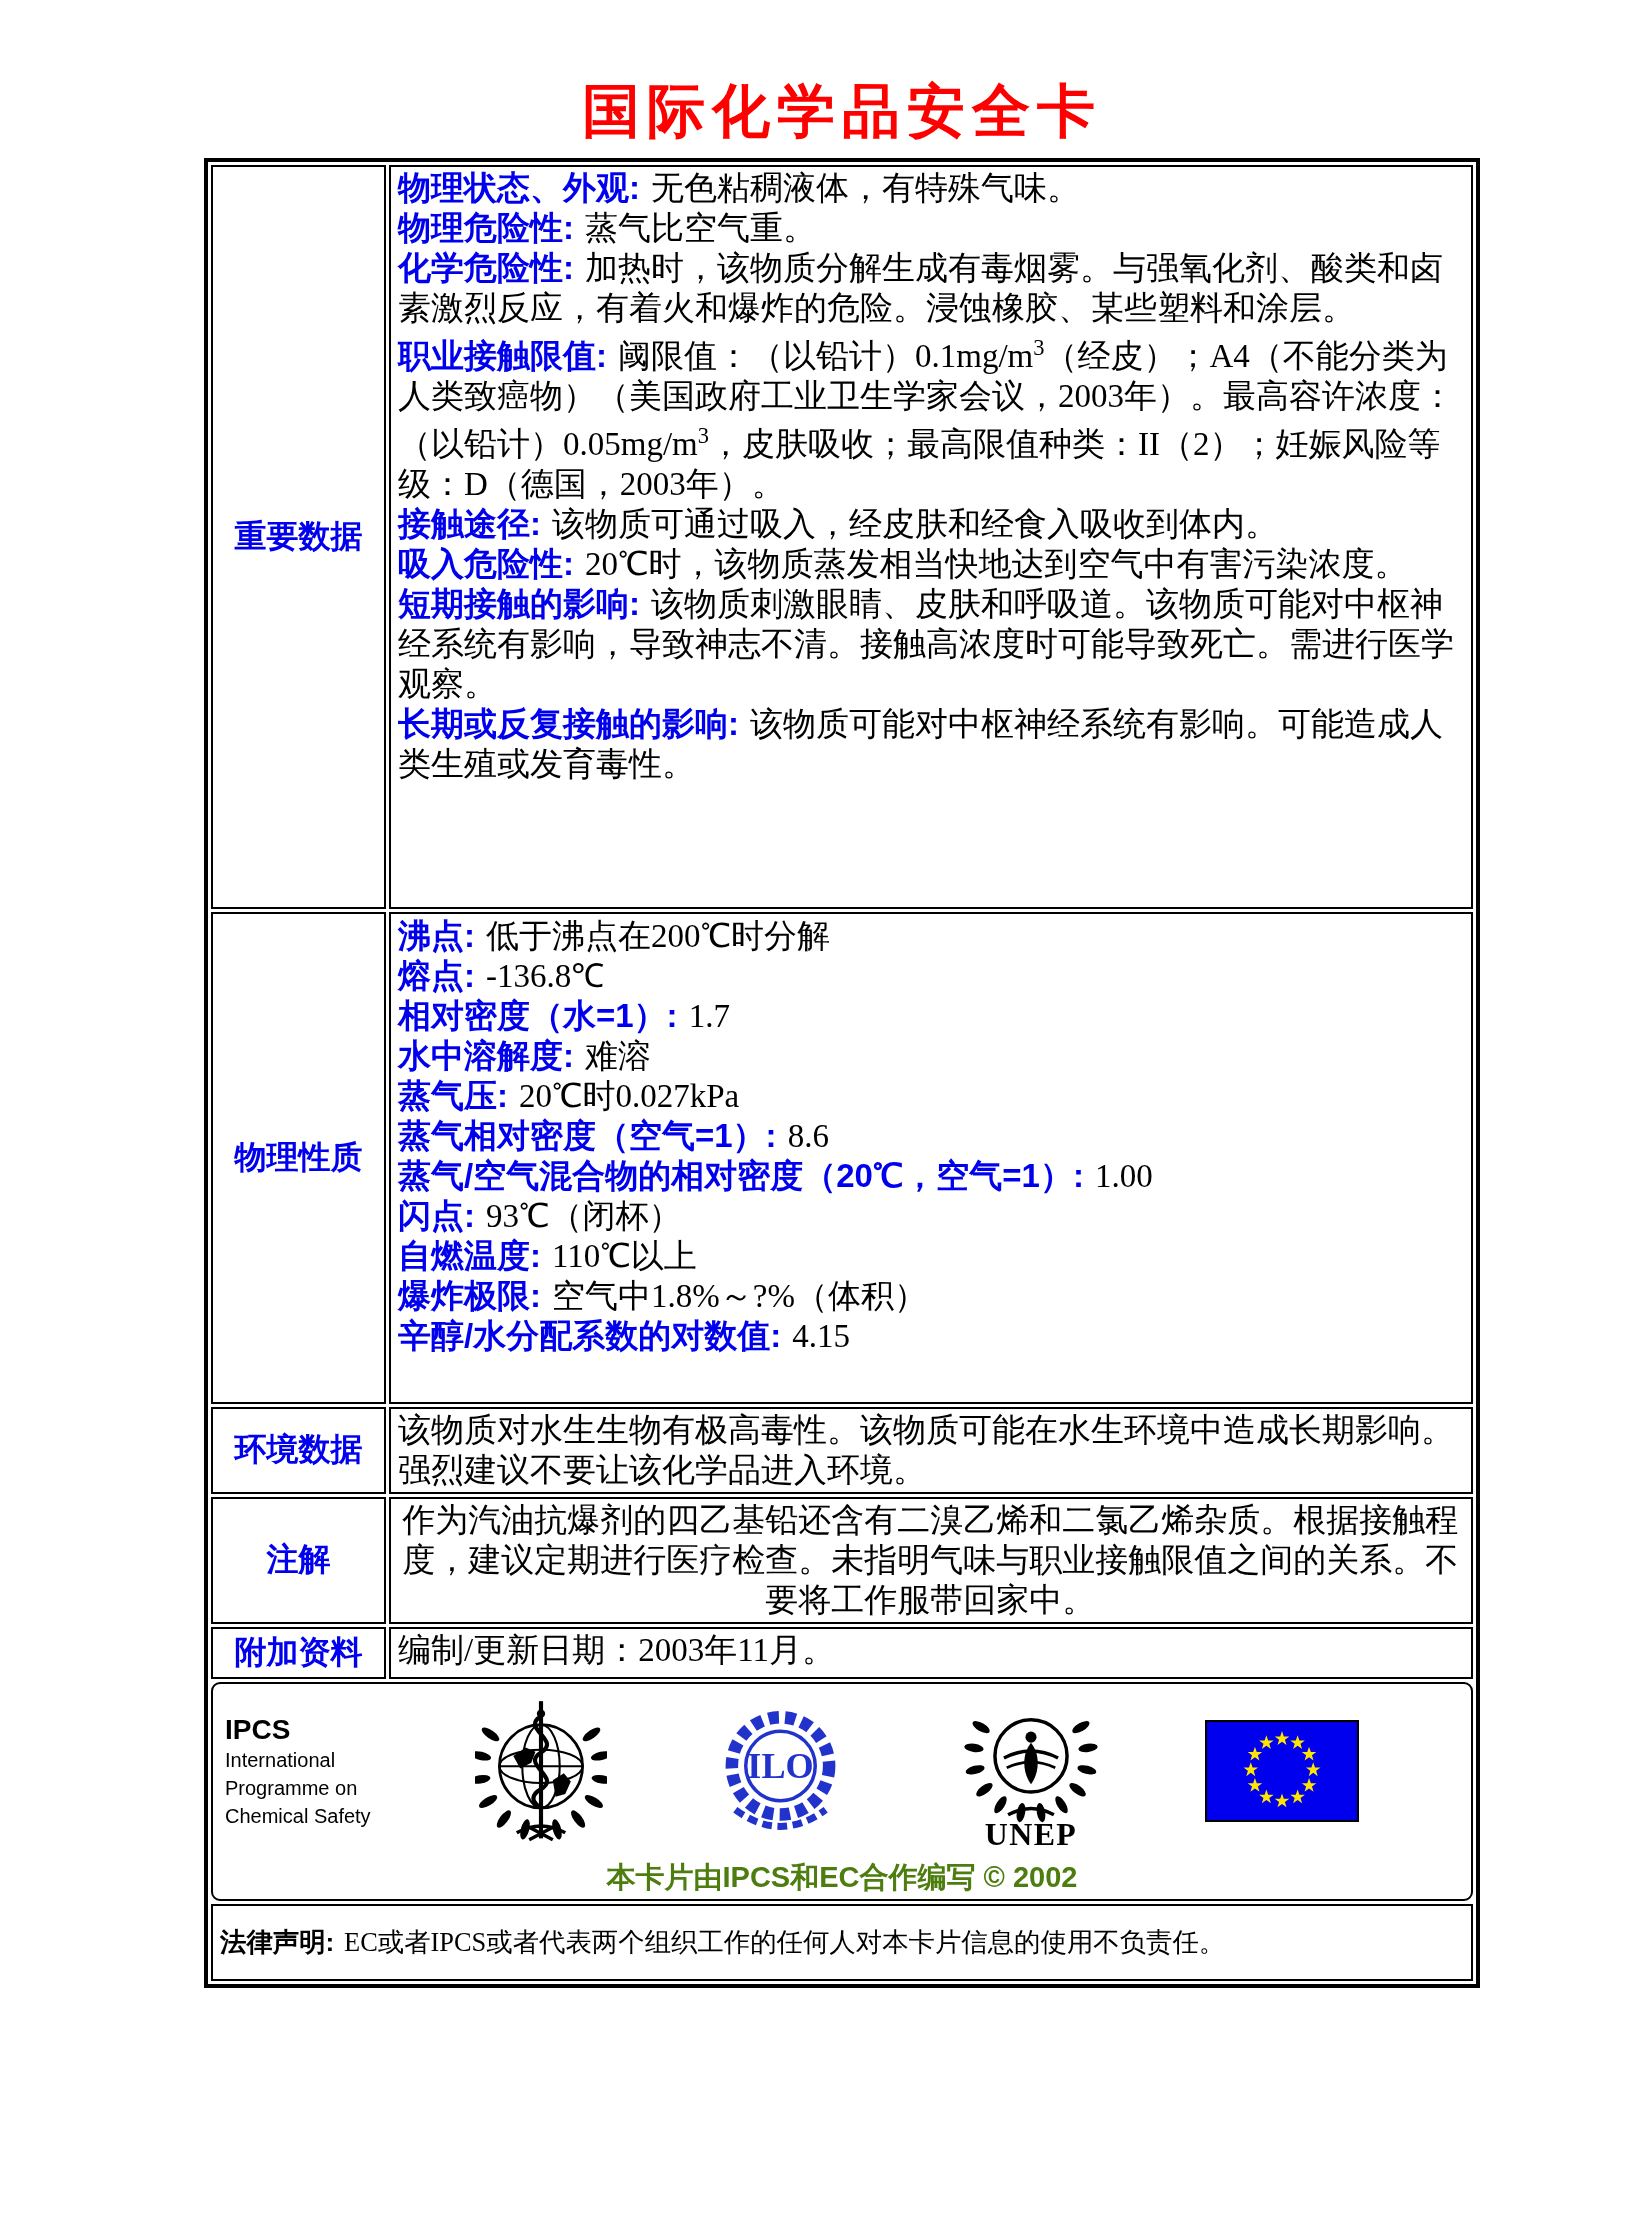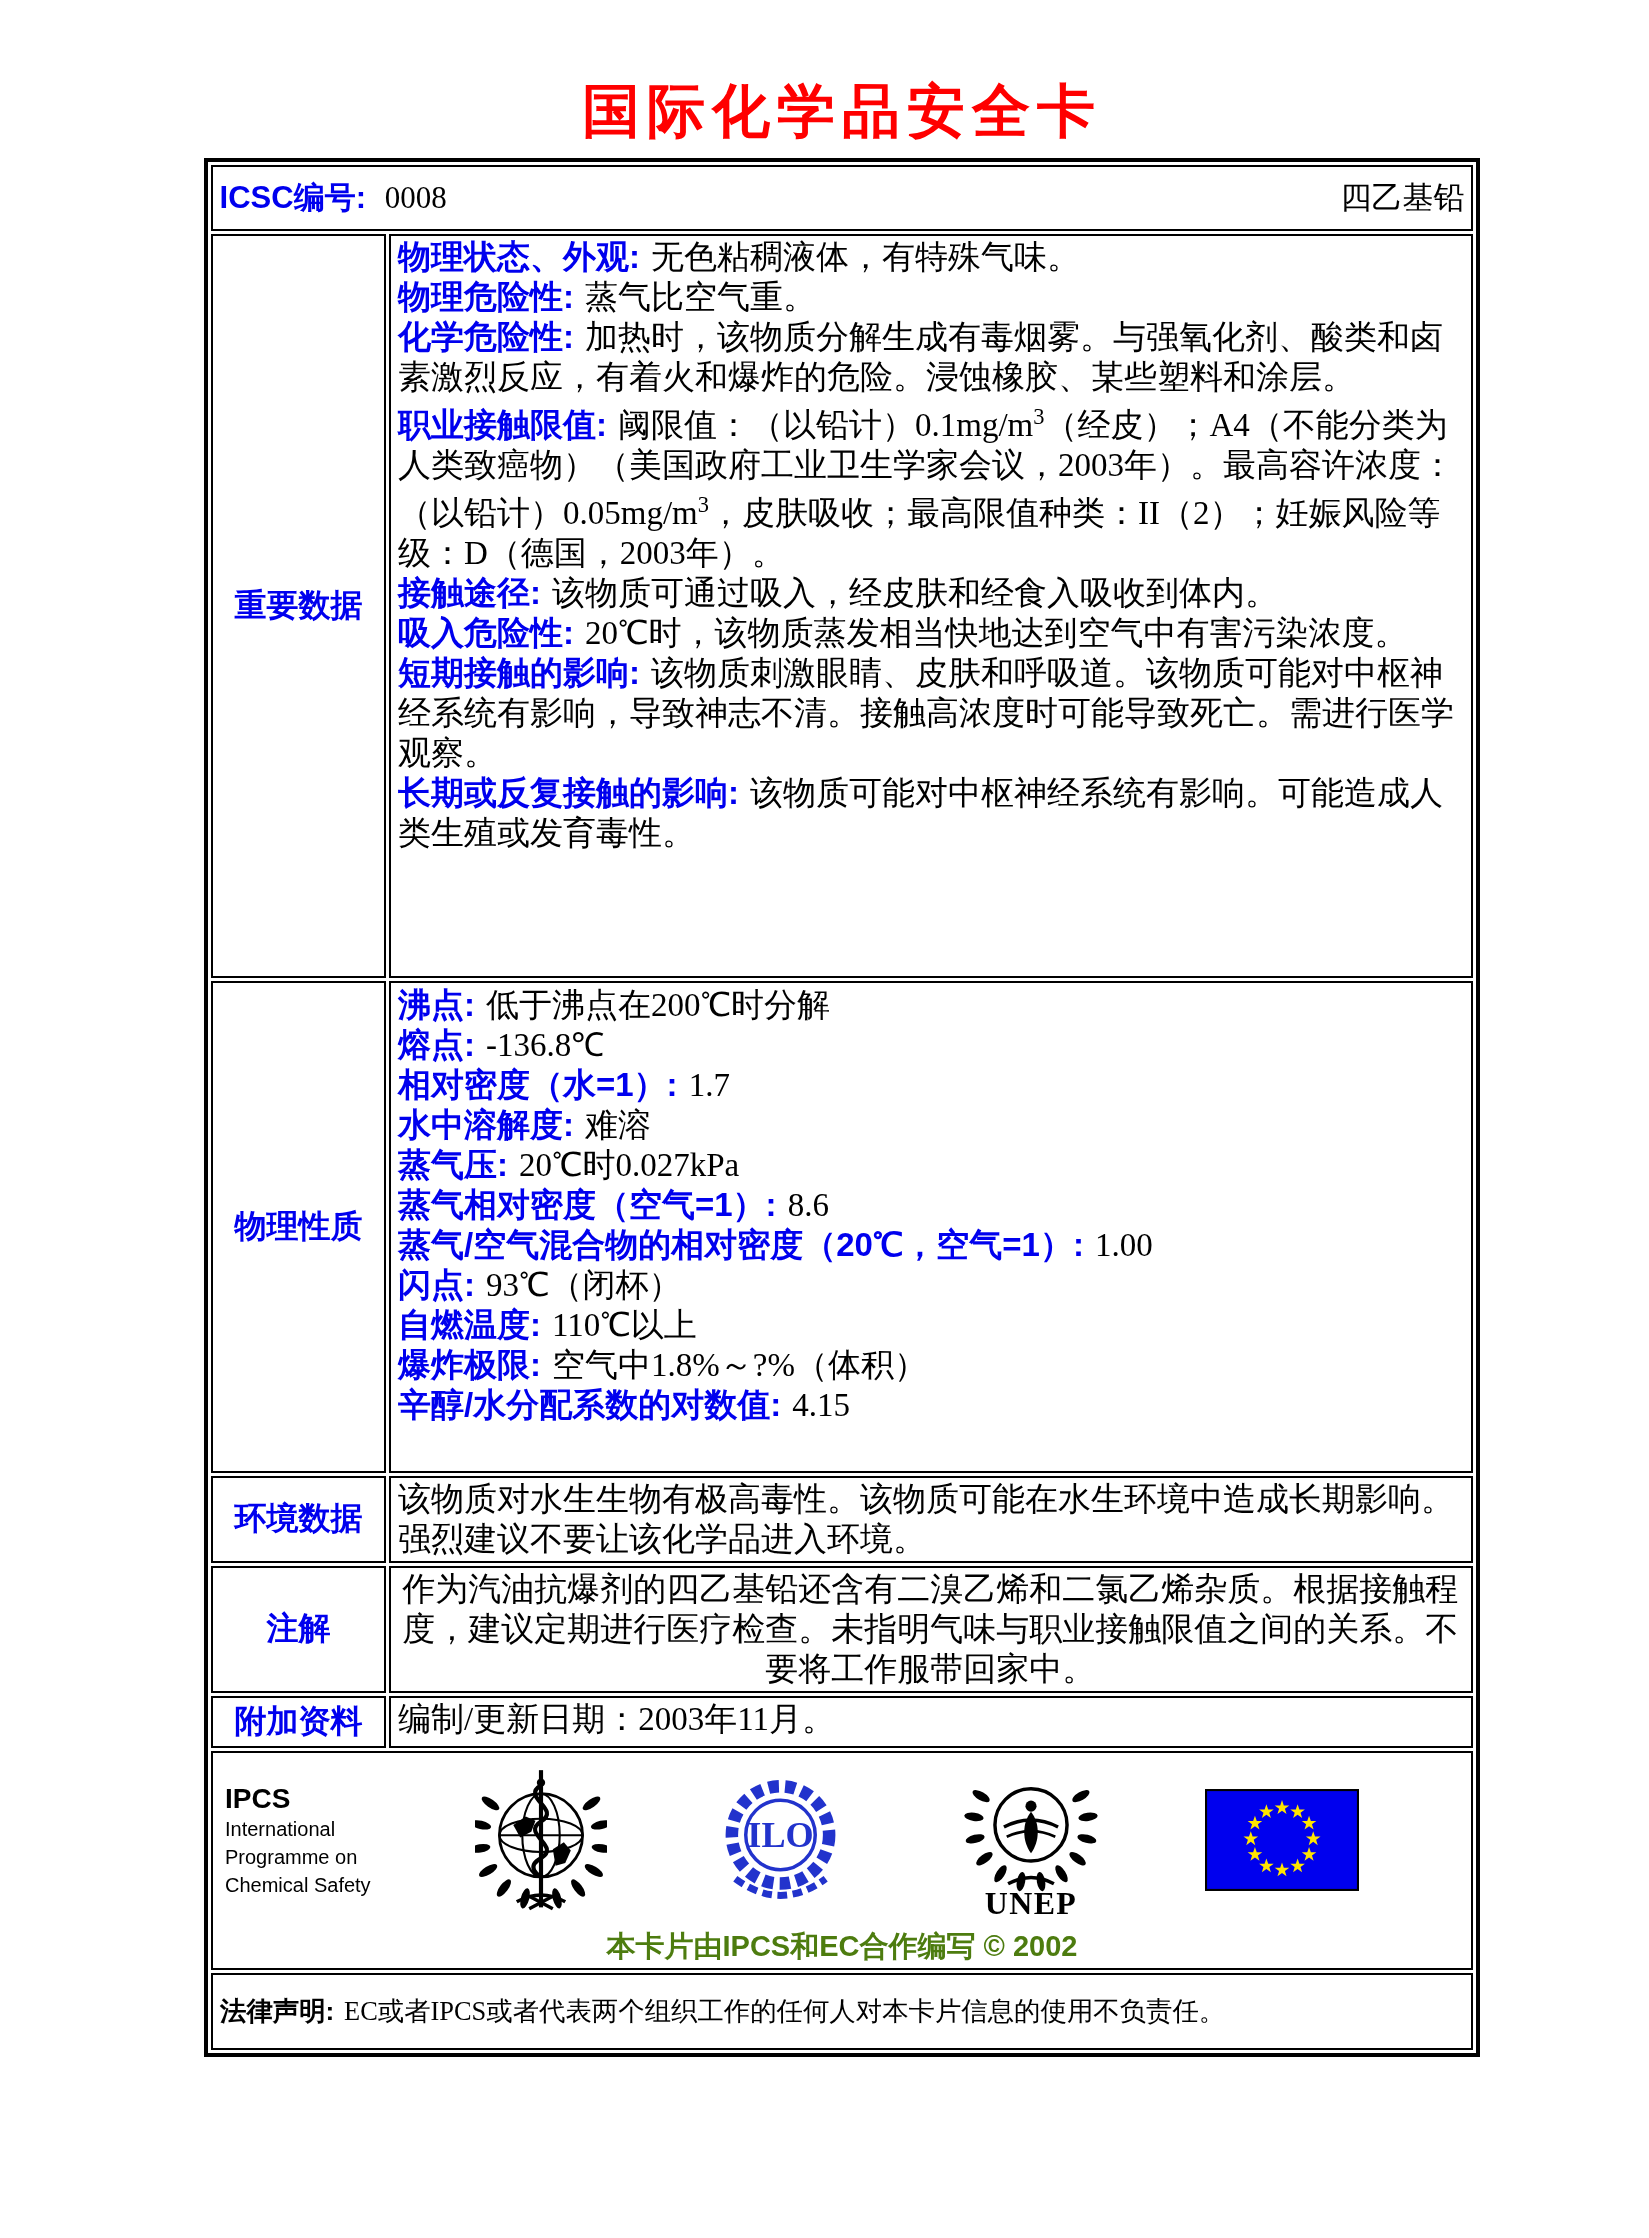--- a/index.html
+++ b/index.html
@@ -27,21 +27,21 @@
   .header-flex{display:flex;justify-content:space-between;align-items:center;padding:0 5.6px;font-size:31px;}
   .icsc-group{white-space:nowrap;}
   .k{color:#0000EE;font-family:"Liberation Sans",sans-serif;font-weight:bold;}
   .v{margin-left:11px;}
   sup{font-size:68%;}
   .r-important .content-cell{height:738px;}
   .r-phys .content-cell{height:485px;}
   .r-env .content-cell{height:78px;}
   .r-notes .content-cell{height:114px;text-align:center;}
   .r-add .content-cell{height:46px;}
-  .r-logos td{height:179px;vertical-align:middle;}
+  .r-logos td{height:179px;vertical-align:middle;border-radius:9px;}
   .r-legal td{height:71px;vertical-align:middle;}
   .logos-flex{display:flex;align-items:center;padding:4.2px 14px 0 11px;}
   .ipcs-block{width:208px;font-family:"Liberation Sans",sans-serif;}
   .ipcs-acronym{font-weight:bold;font-size:28px;line-height:33px;}
   .ipcs-line{font-size:20px;line-height:28px;}
   .logo{flex:none;}
   .logo.who{margin-left:42px;}
   .logo.ilo{margin-left:104px;}
   .logo.unep{margin-left:108px;}
   .logo.eu{margin-left:101px;}
@@ -58,31 +58,20 @@
 
 <div class="title">国际化学品安全卡</div>
 
 <table class="card">
   <colgroup>
       <col class="c-label">
       <col>
     </colgroup>
 
   <tbody>
-      <tr>
-    <td colspan="2" class="header-cell">
-      <div class="header-flex">
-        <span class="icsc-group">
-          <span class="k">ICSC编号:</span>
-          <span class="v">0008</span>
-        </span>
-        <span>四乙基铅</span>
-      </div>
-    </td>
-  </tr>
 
   <tr class="r-important">
     <td class="label-cell">重要数据</td>
     <td class="content-cell">
       <div class="ln"><span class="k">物理状态、外观:</span><span class="v">无色粘稠液体，有特殊气味。</span></div>
       <div class="ln"><span class="k">物理危险性:</span><span class="v">蒸气比空气重。</span></div>
       <div class="ln"><span class="k">化学危险性:</span><span class="v">加热时，该物质分解生成有毒烟雾。与强氧化剂、酸类和卤素激烈反应，有着火和爆炸的危险。浸蚀橡胶、某些塑料和涂层。</span></div>
       <div class="ln">
         <span class="k">职业接触限值:</span><span class="v"><span>阈限值：（以铅计）0.1mg/m</span><sup>3</sup><span>（经皮）；A4（不能分类为人类致癌物）（美国政府工业卫生学家会议，2003年）。最高容许浓度：（以铅计）0.05mg/m</span><sup>3</sup><span>，皮肤吸收；最高限值种类：II（2）；妊娠风险等级：D（德国，2003年）。</span></span>
       </div>

